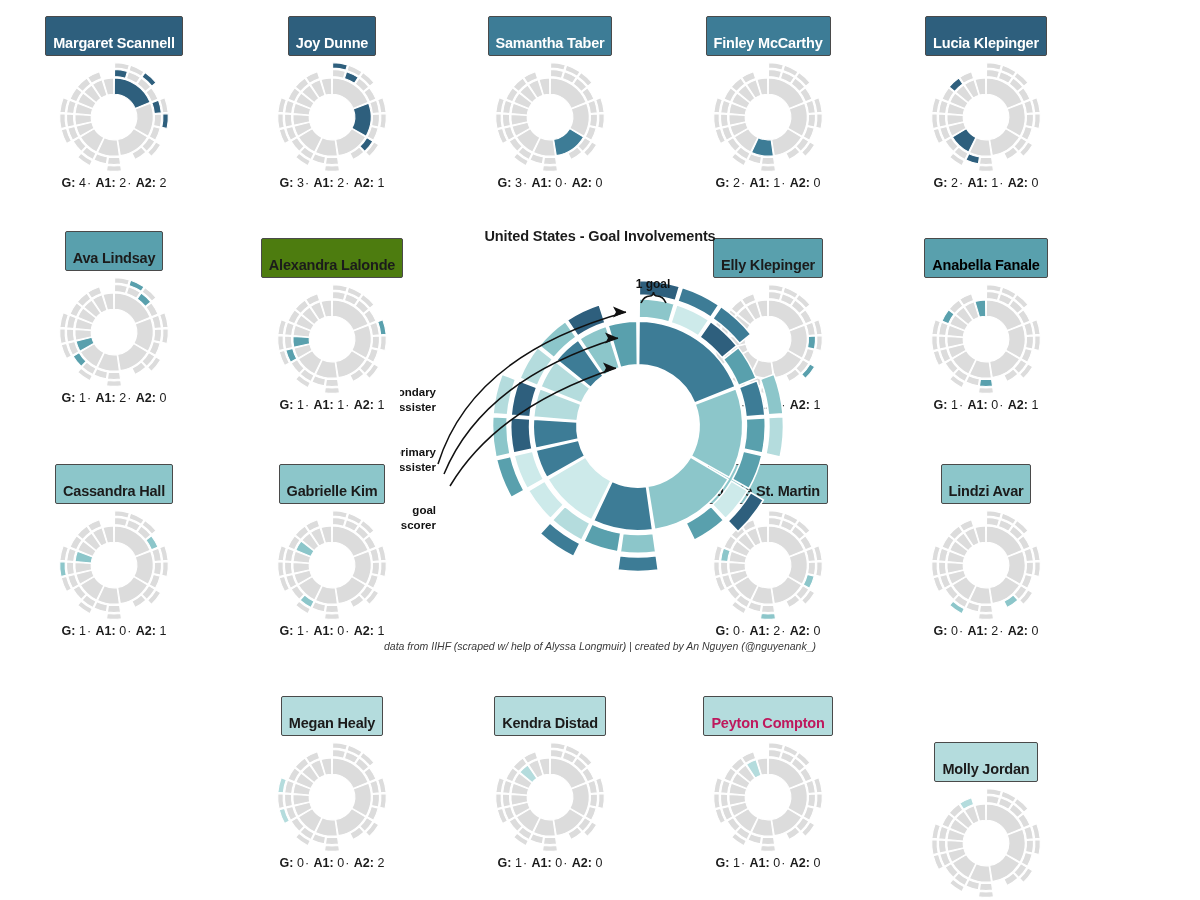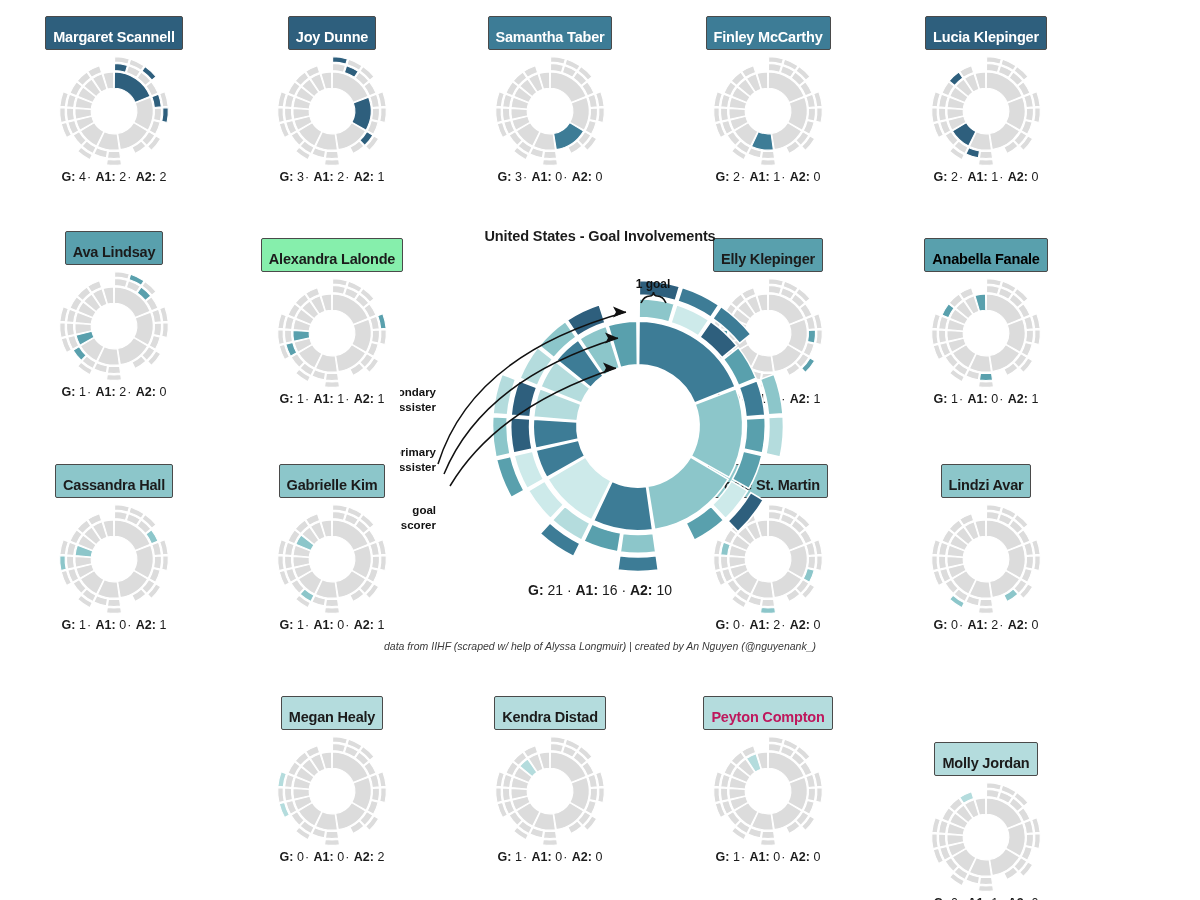--- a/index.html
+++ b/index.html
@@ -13,21 +13,21 @@
   }
   .stage{position:absolute;left:0;top:0;width:1200px;height:900px;}
 
   
   .card{position:absolute;width:200px;text-align:center;}
   .name-label{
     display:inline-block;
     font-size:14.5px;
     font-weight:bold;
     letter-spacing:-0.2px;
-    padding:12px 7px 3px 7px;
+    padding:18px 7px 3px 7px;
     border:1px solid #4a4a4a;
     border-radius:2px;
     line-height:1.15;
     white-space:nowrap;
   }
   .mini-wrap{margin-top:6px;height:110px;display:flex;align-items:center;justify-content:center;}
   .stat{
     font-size:12.5px;
     color:#1b1b1b;
     margin-top:4px;
@@ -344,21 +344,21 @@
             <path d="M106.80,36.76A54.32,54.32 0 0 1 110.12,51.29L104.70,51.76A48.888,48.888 0 0 0 101.72,38.69Z" fill="#dcdcdc" stroke="#ffffff" stroke-width="1.1"></path>
             <path d="M110.21,52.59A54.32,54.32 0 0 1 109.10,67.45L103.79,66.31A48.888,48.888 0 0 0 104.79,52.93Z" fill="#dcdcdc" stroke="#ffffff" stroke-width="1.1"></path>
             <path d="M102.71,83.72A54.32,54.32 0 0 1 93.42,95.37L89.68,91.44A48.888,48.888 0 0 0 98.04,80.95Z" fill="#dcdcdc" stroke="#ffffff" stroke-width="1.1"></path>
             <path d="M63.45,109.81A54.32,54.32 0 0 1 48.55,109.81L49.29,104.43A48.888,48.888 0 0 0 62.71,104.43Z" fill="#dcdcdc" stroke="#ffffff" stroke-width="1.1"></path>
             <path d="M31.85,104.65A54.32,54.32 0 0 1 19.53,96.26L23.18,92.23A48.888,48.888 0 0 0 34.26,99.79Z" fill="#dcdcdc" stroke="#ffffff" stroke-width="1.1"></path>
             <path d="M8.63,82.59A54.32,54.32 0 0 1 3.19,68.72L8.47,67.45A48.888,48.888 0 0 0 13.37,79.93Z" fill="#dcdcdc" stroke="#ffffff" stroke-width="1.1"></path>
             <path d="M2.90,67.45A54.32,54.32 0 0 1 1.79,52.59L7.21,52.93A48.888,48.888 0 0 0 8.21,66.31Z" fill="#dcdcdc" stroke="#ffffff" stroke-width="1.1"></path>
             <path d="M1.88,51.29A54.32,54.32 0 0 1 5.20,36.76L10.28,38.69A48.888,48.888 0 0 0 7.30,51.76Z" fill="#dcdcdc" stroke="#ffffff" stroke-width="1.1"></path>
           </svg>
         </div><div class="stat"><b>G:</b> <span>1</span><span class="sep">·</span> <b>A1:</b> <span>2</span><span class="sep">·</span> <b>A2:</b> <span>0</span></div></div>
-      <div class="card" style="left: 232px; top: 238px;"><span class="name-label" style="background: #86efac; color: rgb(27, 27, 27); border-color: rgb(74, 74, 74);">Alexandra Lalonde</span><div class="mini-wrap">
+      <div class="card" style="left: 232px; top: 238px;"><span class="name-label" style="background: #4d7c0f; color: rgb(27, 27, 27); border-color: rgb(74, 74, 74);">Alexandra Lalonde</span><div class="mini-wrap">
           <svg width="112" height="112" viewBox="0 0 112 112">
             <path d="M56.47,16.89A39.1104,39.1104 0 0 1 92.23,41.28L77.14,47.41A22.8144,22.8144 0 0 0 56.27,33.19Z" fill="#dcdcdc" stroke="#ffffff" stroke-width="1.1"></path>
             <path d="M92.58,42.15A39.1104,39.1104 0 0 1 90.10,75.15L75.89,67.17A22.8144,22.8144 0 0 0 77.34,47.92Z" fill="#dcdcdc" stroke="#ffffff" stroke-width="1.1"></path>
             <path d="M89.63,75.96A39.1104,39.1104 0 0 1 62.29,94.60L59.67,78.52A22.8144,22.8144 0 0 0 75.62,67.64Z" fill="#dcdcdc" stroke="#ffffff" stroke-width="1.1"></path>
             <path d="M61.36,94.74A39.1104,39.1104 0 0 1 39.45,91.44L46.35,76.67A22.8144,22.8144 0 0 0 59.13,78.60Z" fill="#dcdcdc" stroke="#ffffff" stroke-width="1.1"></path>
             <path d="M38.61,91.03A39.1104,39.1104 0 0 1 22.37,75.96L36.38,67.64A22.8144,22.8144 0 0 0 45.86,76.43Z" fill="#dcdcdc" stroke="#ffffff" stroke-width="1.1"></path>
             <path d="M21.90,75.15A39.1104,39.1104 0 0 1 17.98,65.16L33.82,61.34A22.8144,22.8144 0 0 0 36.11,67.17Z" fill="#dcdcdc" stroke="#ffffff" stroke-width="1.1"></path>
             <path d="M17.77,64.24A39.1104,39.1104 0 0 1 16.97,53.55L33.23,54.57A22.8144,22.8144 0 0 0 33.70,60.81Z" fill="#59a0ad" stroke="#ffffff" stroke-width="1.1"></path>
             <path d="M17.04,52.61A39.1104,39.1104 0 0 1 19.42,42.15L34.66,47.92A22.8144,22.8144 0 0 0 33.27,54.02Z" fill="#dcdcdc" stroke="#ffffff" stroke-width="1.1"></path>
             <path d="M19.77,41.28A39.1104,39.1104 0 0 1 25.13,31.98L37.99,41.99A22.8144,22.8144 0 0 0 34.86,47.41Z" fill="#dcdcdc" stroke="#ffffff" stroke-width="1.1"></path>
@@ -916,27 +916,17 @@
           <path d="M50,236 Q97,157.2 216,118" fill="none" stroke="#111" stroke-width="1.5"></path>
           <path d="M216,118 l-13,-5.5 l3,5.5 l-3,5.5 z" fill="#111"></path>
           <text class="annot-text" x="36" y="146" text-anchor="end">secondary</text>
           <text class="annot-text" x="36" y="161" text-anchor="end">assister</text>
           <text class="annot-text" x="36" y="206" text-anchor="end">primary</text>
           <text class="annot-text" x="36" y="221" text-anchor="end">assister</text>
           <text class="annot-text" x="36" y="264" text-anchor="end">goal</text>
           <text class="annot-text" x="36" y="279" text-anchor="end">scorer</text>
         </svg>
       </div>
-    <div class="main-stat">
-      <b>G:</b>
-      <span>21</span>
-      <span class="sep">·</span>
-      <b>A1:</b>
-      <span>16</span>
-      <span class="sep">·</span>
-      <b>A2:</b>
-      <span>10</span>
-    </div>
   </div>
 
   <div class="caption">data from IIHF (scraped w/ help of Alyssa Longmuir) | created by An Nguyen (@nguyenank_)</div>
 
 </div>
 
 </body></html>

